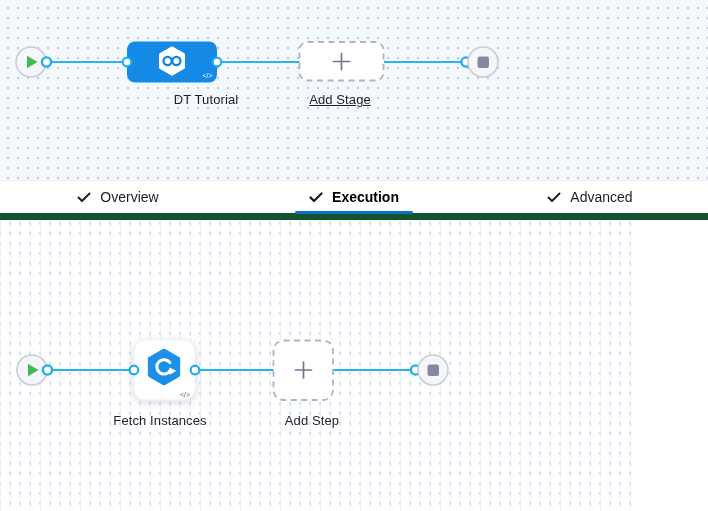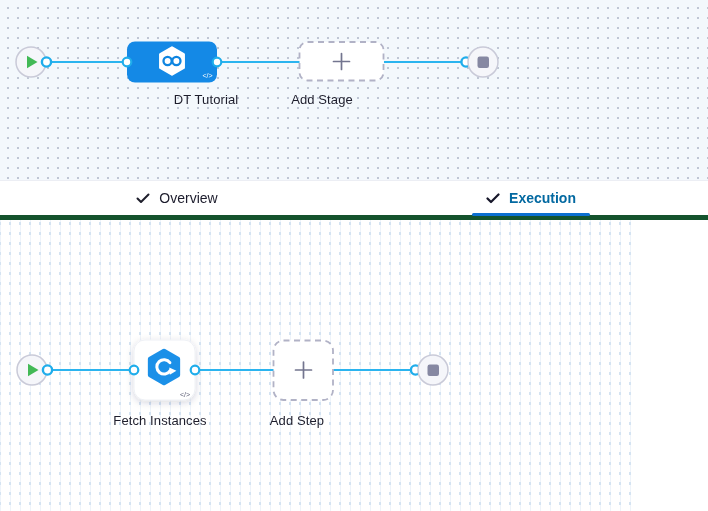--- a/index.html
+++ b/index.html
@@ -13,29 +13,29 @@
     background-image: radial-gradient(circle, #bfc6d4 1px, rgba(0,0,0,0) 1.1px);
     background-size:10px 10px;
     background-position:3px 3px;
   }
 
   
   .tab-bar {
     position:relative; width:708px; height:40px; background:#fff;
     display:flex; align-items:stretch;
     border-top:1px solid #eceef4;
-    border-bottom:5px solid #14532d;
+    border-bottom:7px solid #14532d;
   }
   .tab {
     position:relative; flex:1 1 0; display:flex; align-items:center;
     justify-content:center; gap:9px; cursor:pointer;
     font-size:14px; color:#1c1c2c;
   }
   .tab .check-icon { display:flex; align-items:center; }
-  .tab.active .tab-label { font-weight:700; color:#0369a1; }
+  .tab.active .tab-label { font-weight:700; color:#000000; }
   .tab.active::after {
     content:""; position:absolute; left:50%; transform:translateX(-50%);
     bottom:-1px; width:118px; height:3px; border-radius:3px; background:#0b6fd0;
   }
 
   
   .exec-canvas {
     position:relative; width:632px; height:291px;
     background-color:#ffffff;
     background-image:
@@ -89,39 +89,47 @@
     </g>
 
     <g>
       <circle cx="466" cy="62" r="4.6" fill="#fff" stroke="#1fadeb" stroke-width="2.4"></circle>
       <circle cx="483" cy="62" r="15" fill="#f5f6fa" stroke="#c9cad8" stroke-width="1.5"></circle>
       <rect x="477.5" y="56.5" width="11.5" height="11.5" rx="2.2" fill="#8688a2"></rect>
     </g>
   </svg>
 
   <div class="node-label" style="left:158px; top:92px;margin-left:48px;">DT Tutorial</div>
-  <div class="node-label" style="left:322px; top:92px;">Add Stage</div>
+  <div class="node-label" style="left:340px; top:92px;text-decoration:underline;">Add Stage</div>
 </div>
 
 <div class="tab-bar">
   <div class="tab">
     <span class="check-icon">
       <svg width="14" height="11">
           <path d="M1.5 5.5 L5 9 L12.5 1.5" stroke="#1f1f2c" stroke-width="2" fill="none" stroke-linecap="round" stroke-linejoin="round"></path>
         </svg>
     </span>
     <span class="tab-label">Overview</span>
   </div>
   <div class="tab active">
     <span class="check-icon">
       <svg width="14" height="11">
           <path d="M1.5 5.5 L5 9 L12.5 1.5" stroke="#17172a" stroke-width="2.2" fill="none" stroke-linecap="round" stroke-linejoin="round"></path>
         </svg>
     </span>
     <span class="tab-label">Execution</span>
+  </div>
+  <div class="tab">
+    <span class="check-icon">
+      <svg width="14" height="11">
+          <path d="M1.5 5.5 L5 9 L12.5 1.5" stroke="#1f1f2c" stroke-width="2" fill="none" stroke-linecap="round" stroke-linejoin="round"></path>
+        </svg>
+    </span>
+    <span class="tab-label">Advanced</span>
   </div>
 </div>
 
 <div class="exec-canvas">
   <svg class="graph-svg" width="708" height="291">
     <defs>
       <filter id="stepShadow" x="-40%" y="-40%" width="180%" height="180%">
         <feDropShadow dx="0" dy="2" stdDeviation="3.5" flood-color="#31334d" flood-opacity="0.18"></feDropShadow>
       </filter>
     </defs>
@@ -154,14 +162,14 @@
     </g>
 
     <g>
       <circle cx="415.5" cy="150" r="4.6" fill="#fff" stroke="#1fadeb" stroke-width="2.4"></circle>
       <circle cx="433" cy="150" r="15" fill="#f5f6fa" stroke="#c9cad8" stroke-width="1.5"></circle>
       <rect x="427.5" y="144.5" width="11.5" height="11.5" rx="2.2" fill="#8688a2"></rect>
     </g>
   </svg>
 
   <div class="node-label" style="left:160px; top:193px;">Fetch Instances</div>
-  <div class="node-label" style="left:297px; top:193px;">Add Step</div>
+  <div class="node-label" style="left:312px; top:193px;">Add Step</div>
 </div>
 
 </body></html>

